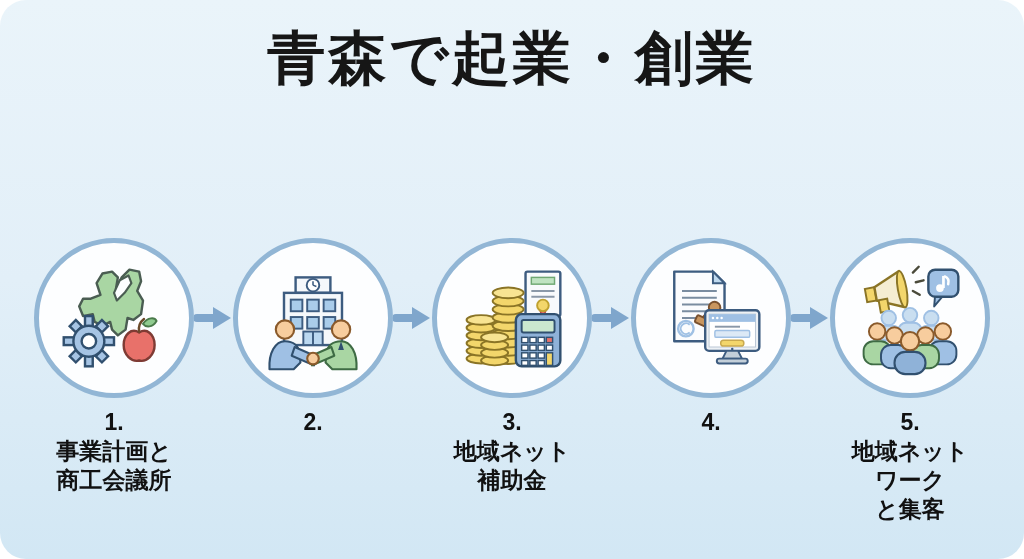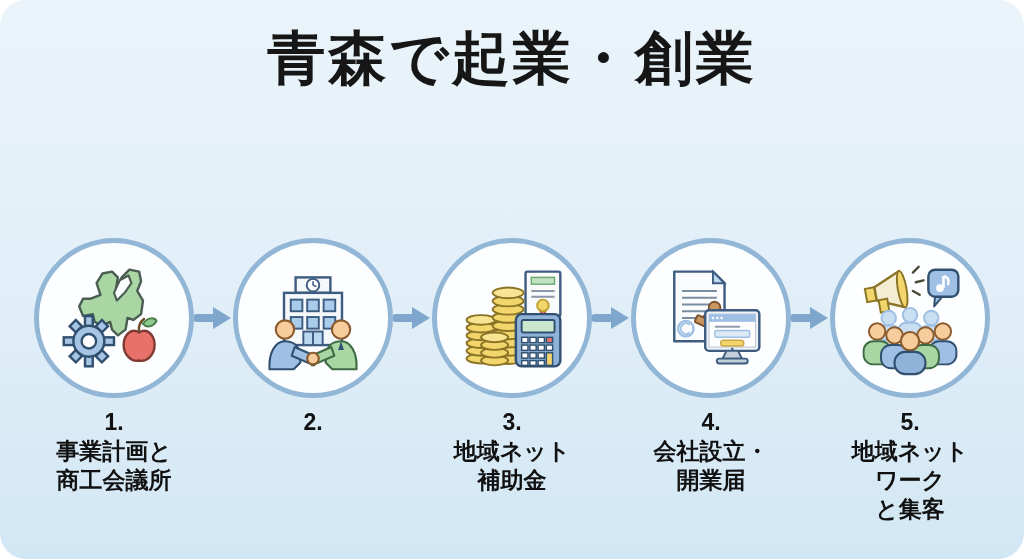--- a/index.html
+++ b/index.html
@@ -256,22 +256,20 @@
             <rect x="64" y="73" width="36" height="7" rx="1.5" fill="#DCE9F6" stroke="#9FC0E4" stroke-width="1.5"></rect>
             <rect x="70" y="83" width="24" height="6" rx="3" fill="#F3D66B" stroke="#C9A94F" stroke-width="1.5"></rect>
             <polygon points="76,94 88,94 92,102 72,102" fill="#C3CFD9" stroke="#3D5C80" stroke-width="2"></polygon>
             <rect x="66" y="102" width="32" height="5" rx="2.5" fill="#C3CFD9" stroke="#3D5C80" stroke-width="2"></rect>
             <circle cx="82" cy="92" r="1.3" fill="#3D5C80"></circle>
           </g>
         </svg>
       </div>
       <div class="step-caption">
         <div class="step-number">4.</div>
-        <div class="step-label">会社設立・
-開業届</div>
       </div>
     </div>
 
     <div class="step">
       <div class="circle">
         <svg viewBox="0 0 120 120">
           <g transform="rotate(-10 36 32)">
             <rect x="14" y="26" width="10" height="14" fill="#F3D66B" stroke="#8A7426" stroke-width="2"></rect>
             <polygon points="24,26 52,14 52,52 24,40" fill="#F5EDD2" stroke="#8A7426" stroke-width="2.5" stroke-linejoin="round"></polygon>
             <ellipse cx="52" cy="33" rx="4.5" ry="19" fill="#F3D66B" stroke="#8A7426" stroke-width="2"></ellipse>

